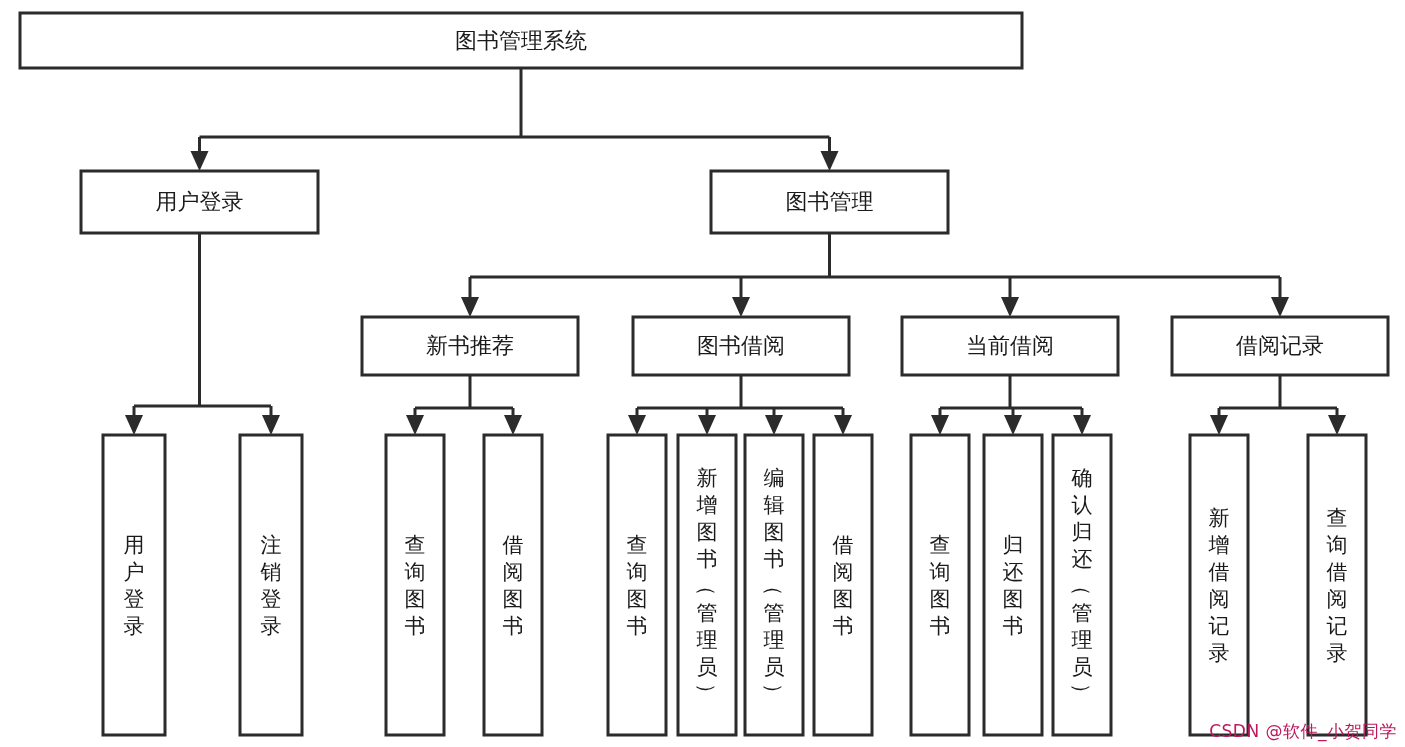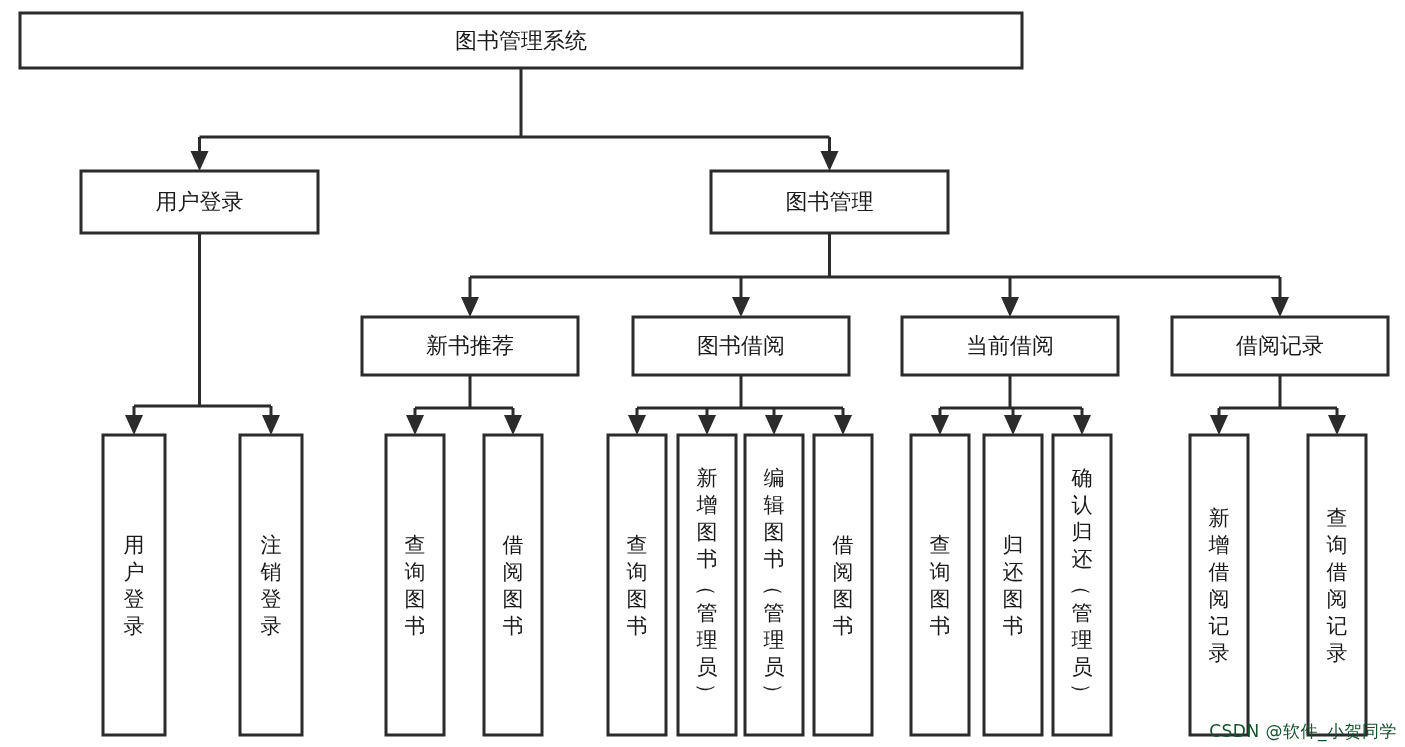--- a/index.html
+++ b/index.html
@@ -54,21 +54,21 @@
     font-family: "DejaVu Sans", "Liberation Sans", sans-serif;
     font-size: 21px;
     text-anchor: middle;
   }
   .watermark {
     position: absolute;
     right: 8px;
     bottom: 4px;
     font-family: "DejaVu Sans", "Liberation Sans", sans-serif;
     font-size: 17px;
-    color: #14532d;
+    color: #be185d;
     white-space: nowrap;
     letter-spacing: 0.5px;
     pointer-events: none;
   }
 </style>
 </head>
 <body>
 
 <div id="diagram-root">
   <svg class="tree" viewBox="0 0 1405 747" xmlns="http://www.w3.org/2000/svg">

